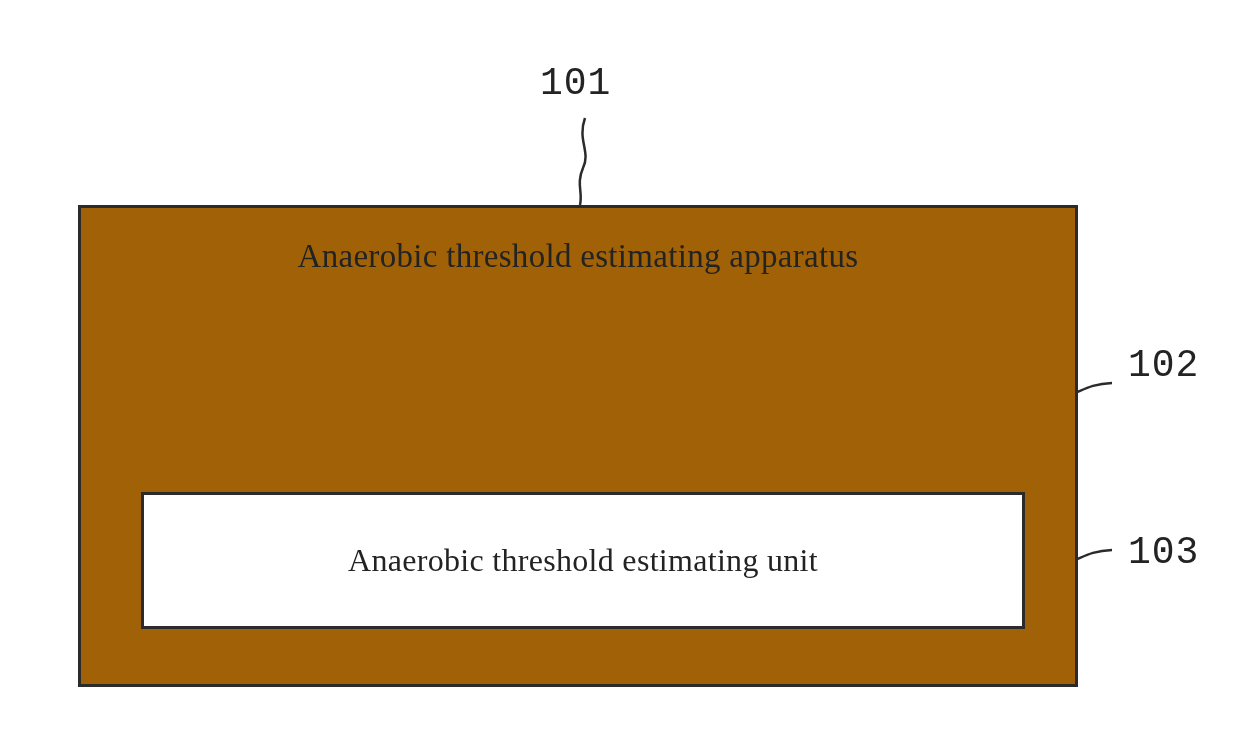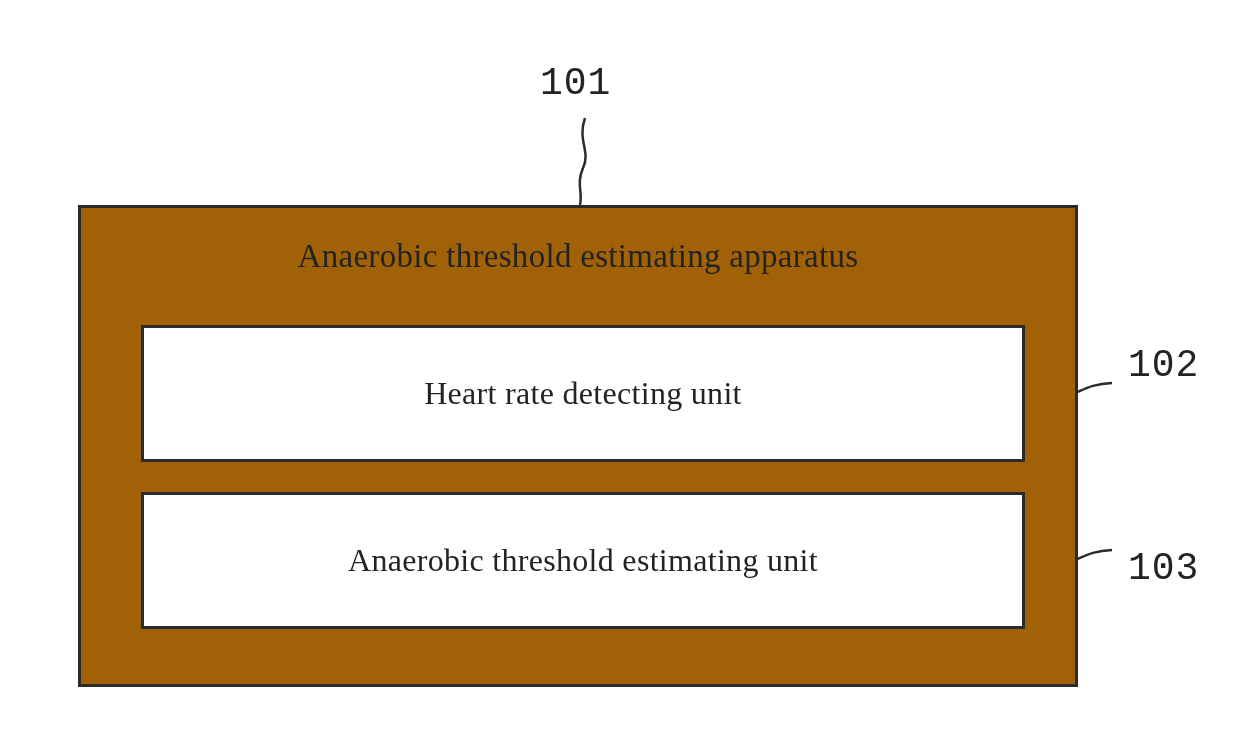--- a/index.html
+++ b/index.html
@@ -81,21 +81,21 @@
   .ref-num {
     position: absolute;
     font-size: 38px;
     color: #232323;
     letter-spacing: 1px;
     white-space: nowrap;
     font-family: Liberation Mono, monospace;
   }
   #ref-101 { left: 540px; top: 62px; }
   #ref-102 { left: 1128px; top: 344px; }
-  #ref-103 { left: 1128px; top: 531px; margin-top: 16px; }
+  #ref-103 { left: 1128px; top: 531px; }
 
   
   #leaders {
     position: absolute;
     left: 0;
     top: 0;
     width: 1240px;
     height: 746px;
     pointer-events: none;
   }
@@ -112,23 +112,20 @@
     <path d="M 1022 381 C 1042 381, 1048 396, 1062 396 C 1078 396, 1084 384, 1112 383" fill="none" stroke="#2b2b2b" stroke-width="2.5"></path>
 
     <path d="M 1022 548 C 1042 548, 1048 563, 1062 563 C 1078 563, 1084 551, 1112 550" fill="none" stroke="#2b2b2b" stroke-width="2.5"></path>
   </svg>
 
   <div class="ref-num" id="ref-101">101</div>
 
   <div class="outer-box">
     <div class="outer-title">Anaerobic threshold estimating apparatus</div>
 
-    <div class="inner-box" id="box-heart-rate" style="left:60px; top:117px; width:884px; height:137px;">
-      <span class="inner-label">Heart rate detecting unit</span>
-    </div>
 
     <div class="inner-box" id="box-anaerobic-unit" style="left:60px; top:284px; width:884px; height:137px;">
       <span class="inner-label">Anaerobic threshold estimating unit</span>
     </div>
   </div>
 
   <div class="ref-num" id="ref-102">102</div>
 
   <div class="ref-num" id="ref-103">103</div>
 

